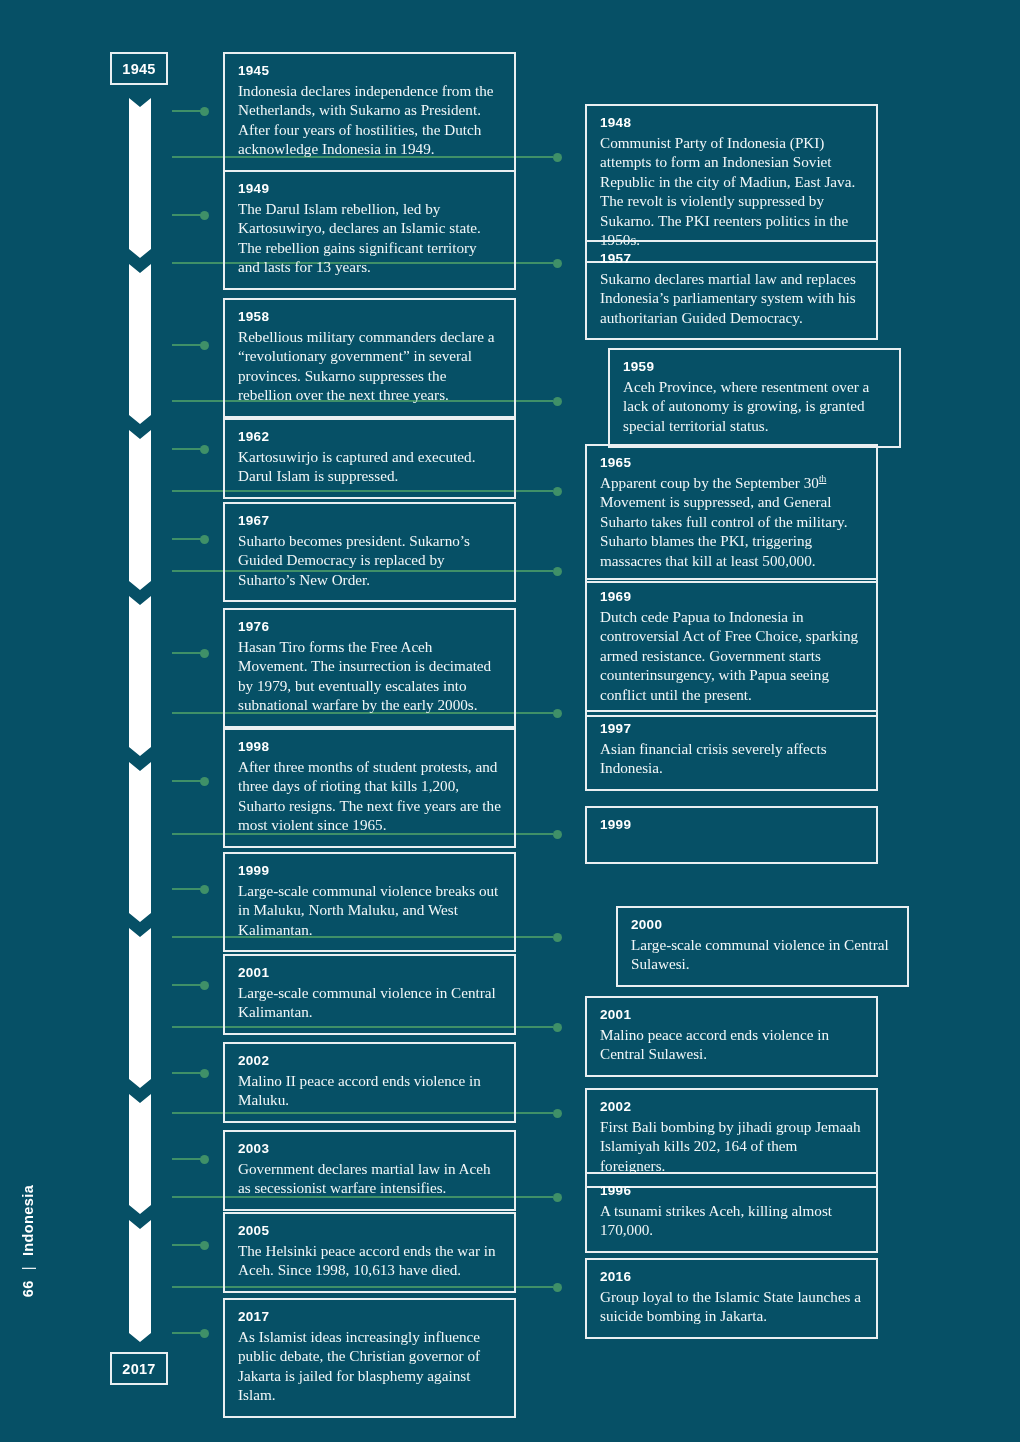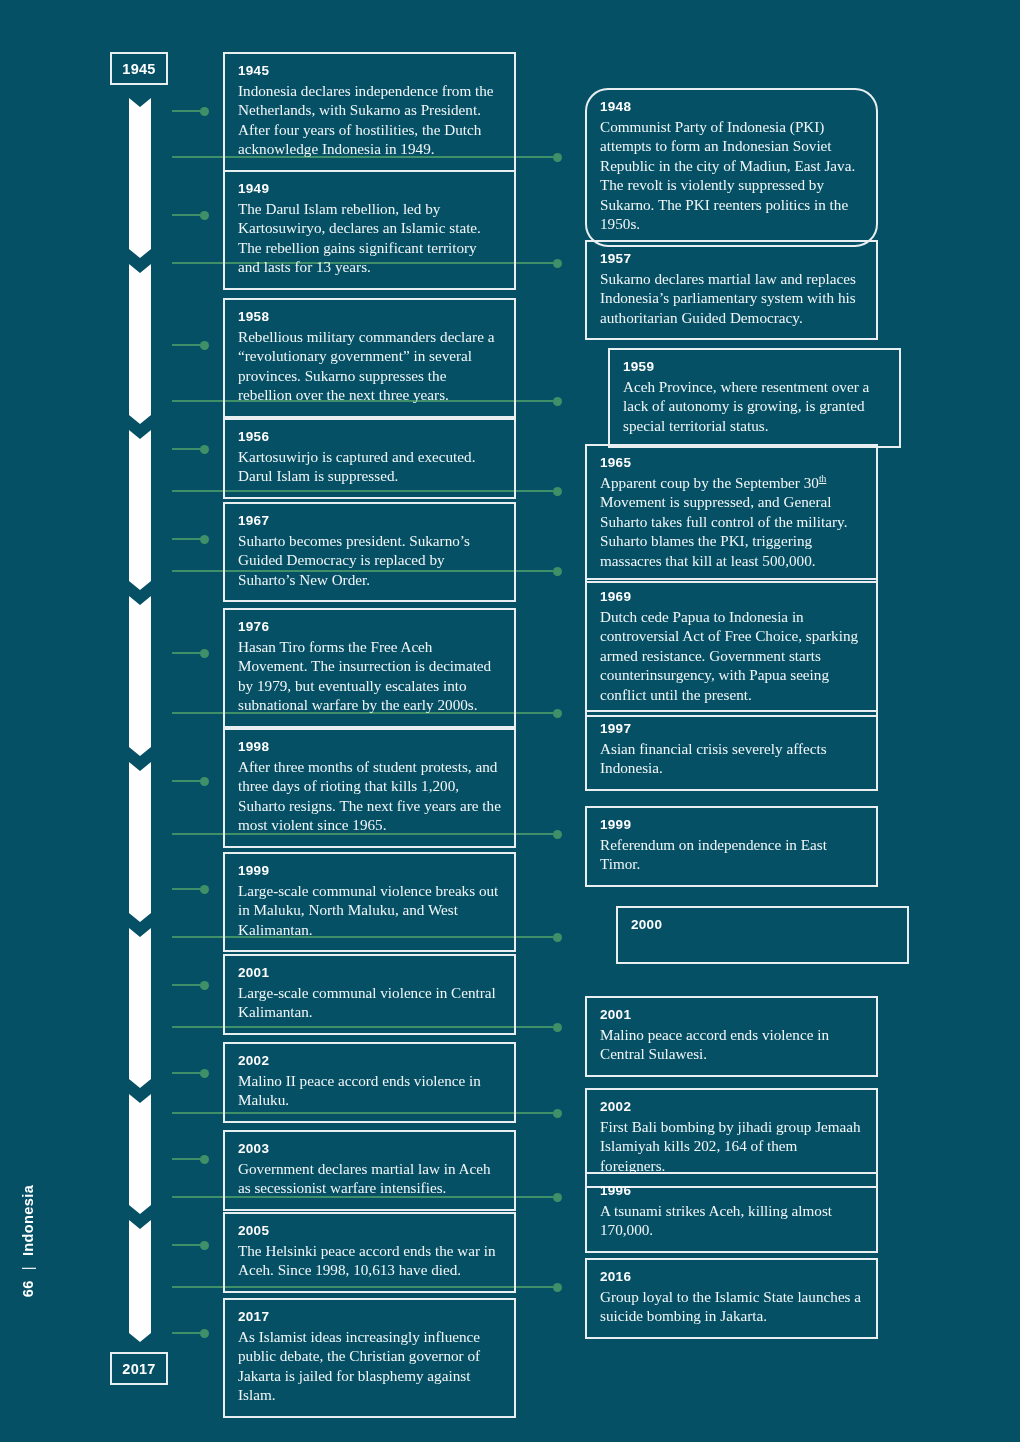--- a/index.html
+++ b/index.html
@@ -231,21 +231,21 @@
       </div>
       <div class="card col-left" style="top: 170px; min-height: 100px;">
         <div class="yr">1949</div>
         <div class="txt">The Darul Islam rebellion, led by Kartosuwiryo, declares an Islamic state. The rebellion gains significant territory and lasts for 13 years.</div>
       </div>
       <div class="card col-left" style="top: 298px; min-height: 98px;">
         <div class="yr">1958</div>
         <div class="txt">Rebellious military commanders declare a “revolutionary government” in several provinces. Sukarno suppresses the rebellion over the next three years.</div>
       </div>
       <div class="card col-left" style="top: 418px; min-height: 58px;">
-        <div class="yr">1956</div>
+        <div class="yr">1962</div>
         <div class="txt">Kartosuwirjo is captured and executed. Darul Islam is suppressed.</div>
       </div>
       <div class="card col-left" style="top: 502px; min-height: 80px;">
         <div class="yr">1967</div>
         <div class="txt">Suharto becomes president. Sukarno’s Guided Democracy is replaced by Suharto’s New Order.</div>
       </div>
       <div class="card col-left" style="top: 608px; min-height: 92px;">
         <div class="yr">1976</div>
         <div class="txt">Hasan Tiro forms the Free Aceh Movement. The insurrection is decimated by 1979, but eventually escalates into subnational warfare by the early 2000s.</div>
       </div>
@@ -272,21 +272,21 @@
       <div class="card col-left" style="top: 1212px; min-height: 62px;">
         <div class="yr">2005</div>
         <div class="txt">The Helsinki peace accord ends the war in Aceh. Since 1998, 10,613 have died.</div>
       </div>
       <div class="card col-left" style="top: 1298px; min-height: 82px;">
         <div class="yr">2017</div>
         <div class="txt">As Islamist ideas increasingly influence public debate, the Christian governor of Jakarta is jailed for blasphemy against Islam.</div>
       </div>
     </div>
   <div id="right-col">
-      <div class="card col-right" style="top: 88px; min-height: 98px; border-radius: 23px;">
+      <div class="card col-right" style="top: 104px; min-height: 98px;">
         <div class="yr">1948</div>
         <div class="txt">Communist Party of Indonesia (PKI) attempts to form an Indonesian Soviet Republic in the city of Madiun, East Java. The revolt is violently suppressed by Sukarno. The PKI reenters politics in the 1950s.</div>
       </div>
       <div class="card col-right" style="top: 240px; min-height: 74px;">
         <div class="yr">1957</div>
         <div class="txt">Sukarno declares martial law and replaces Indonesia’s parliamentary system with his authoritarian Guided Democracy.</div>
       </div>
       <div class="card col-right" style="top: 348px; min-height: 68px; margin-left: 23px;">
         <div class="yr">1959</div>
         <div class="txt">Aceh Province, where resentment over a lack of autonomy is growing, is granted special territorial status.</div>
@@ -298,24 +298,24 @@
       <div class="card col-right" style="top: 578px; min-height: 110px;">
         <div class="yr">1969</div>
         <div class="txt">Dutch cede Papua to Indonesia in controversial Act of Free Choice, sparking armed resistance. Government starts counterinsurgency, with Papua seeing conflict until the present.</div>
       </div>
       <div class="card col-right" style="top: 710px; min-height: 58px;">
         <div class="yr">1997</div>
         <div class="txt">Asian financial crisis severely affects Indonesia.</div>
       </div>
       <div class="card col-right" style="top: 806px; min-height: 58px;">
         <div class="yr">1999</div>
-        <div class="txt">Referendum on independence in East Timor.</div>
       </div>
       <div class="card col-right" style="top: 906px; min-height: 58px; margin-left: 31px;">
         <div class="yr">2000</div>
+        <div class="txt">Large-scale communal violence in Central Sulawesi.</div>
       </div>
       <div class="card col-right" style="top: 996px; min-height: 58px;">
         <div class="yr">2001</div>
         <div class="txt">Malino peace accord ends violence in Central Sulawesi.</div>
       </div>
       <div class="card col-right" style="top: 1088px; min-height: 58px;">
         <div class="yr">2002</div>
         <div class="txt">First Bali bombing by jihadi group Jemaah Islamiyah kills 202, 164 of them foreigners.</div>
       </div>
       <div class="card col-right" style="top: 1172px; min-height: 58px;">

